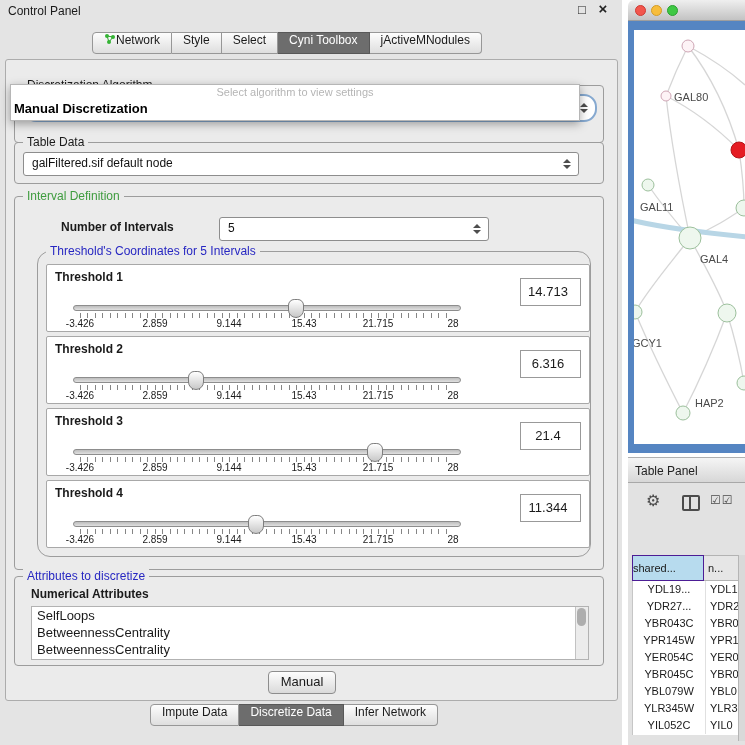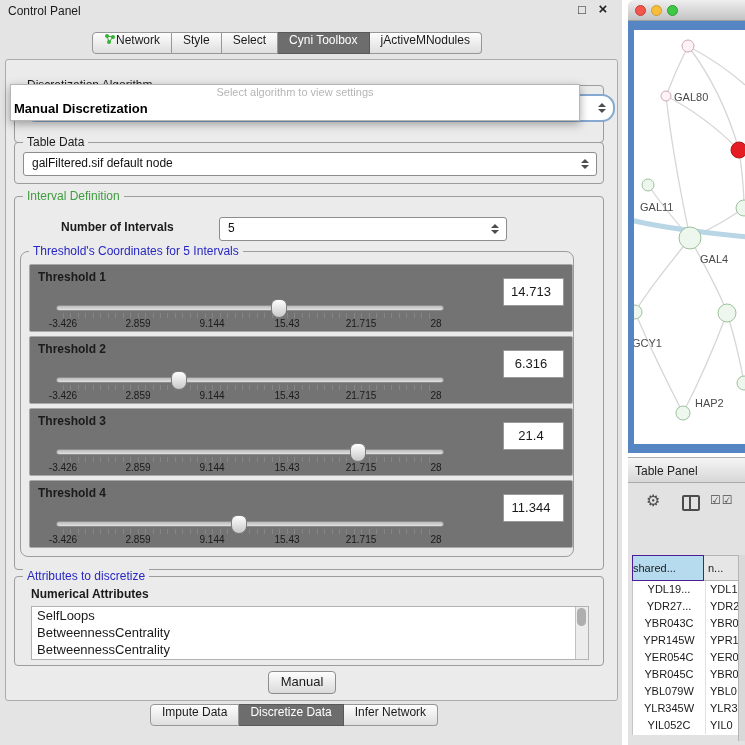--- a/index.html
+++ b/index.html
@@ -25,43 +25,43 @@
 
   #content{position:absolute;left:5px;top:59px;width:611px;height:640px;background:#ebebeb;
            border:1px solid #acacac;border-radius:3px}
 
   .group{position:absolute;border:1px solid #9c9c9c;border-radius:4px}
   .group-title{position:absolute;top:-8px;left:8px;background:#ebebeb;padding:0 4px;font-size:12px;white-space:nowrap}
   .gt-green{color:#3f9c3f}
   .gt-blue{color:#2727c2}
 
   .combo{position:absolute;background:#fff;border:1px solid #8d8d8d;border-radius:3px;
-         font-size:12px;color:#111;line-height:20px;padding:0 26px 0 8px;overflow:hidden;white-space:nowrap}
+         font-size:12px;color:#111;line-height:20px;padding:0 8px 0 8px;overflow:hidden;white-space:nowrap}
   .arrows{position:absolute;right:7px;top:50%;transform:translateY(-50%);display:flex;flex-direction:column;gap:2px}
   .arr-up{width:0;height:0;border-left:4px solid transparent;border-right:4px solid transparent;border-bottom:4px solid #4e4e4e}
   .arr-dn{width:0;height:0;border-left:4px solid transparent;border-right:4px solid transparent;border-top:4px solid #4e4e4e}
 
   #algo-group{left:8px;top:25px;width:588px;height:56px}
   #algo-combo{left:8px;top:8px;width:554px;height:24px;border-radius:13px;border:2px solid #86a9d0}
 
   #algo-popup{position:absolute;left:10px;top:84px;width:568px;background:#fff;
               border:1px solid #b6b6b6;box-shadow:0 3px 9px rgba(0,0,0,.35);z-index:50;padding-bottom:3px}
   .popup-placeholder{height:15px;line-height:15px;text-align:center;color:#b5b5b5;font-size:11px}
   .popup-item{font-size:13px;line-height:17px;padding-left:3px;color:#000}
   .popup-item.bold{font-weight:bold}
 
   #td-group{left:8px;top:82px;width:588px;height:40px}
   #td-combo{left:8px;top:9px;width:538px;height:22px}
 
   #int-group{left:8px;top:136px;width:588px;height:372px}
   #ni-label{position:absolute;left:46px;top:23px;font-size:12px;font-weight:bold}
   #ni-combo{left:204px;top:20px;width:252px;height:22px}
-  #coords-group{left:5px;top:54px;width:552px;height:304px;border-radius:8px}
-
-  .thr{position:absolute;left:8px;width:542px;height:66px;border:1px solid #a8a8a8;border-radius:2px;background:#737373}
+  #coords-group{left:22px;top:54px;width:552px;height:304px;border-radius:13px}
+
+  .thr{position:absolute;left:8px;width:542px;height:66px;border:1px solid #a8a8a8;border-radius:2px;background:#ffffff}
   .t0{top:12px}.t1{top:84px}.t2{top:156px}.t3{top:228px}
   .thr-label{position:absolute;left:8px;top:5px;font-weight:bold;font-size:12px}
   .track{position:absolute;left:26px;top:40px;width:386px;height:4px;
          background:linear-gradient(#bdbdbd,#e0e0e0);border:1px solid #8d8d8d;border-radius:3px}
   .thumb{position:absolute;top:34px;width:14px;height:17px;z-index:2;
          background:linear-gradient(#ffffff,#c8c8c8);border:1px solid #7d7d7d;border-radius:7px 7px 9px 9px}
   .ticks{position:absolute;left:33px;top:48px;width:373px;height:5px;
          background:repeating-linear-gradient(to right,#858585 0 1px,transparent 1px 7.46px)}
   .scale{position:absolute;top:53px;font-size:10px;color:#1a1a1a;transform:translateX(-50%);white-space:nowrap}
   .s0{left:33px}.s1{left:108px}.s2{left:182px}.s3{left:257px}.s4{left:331px}.s5{left:406px}

